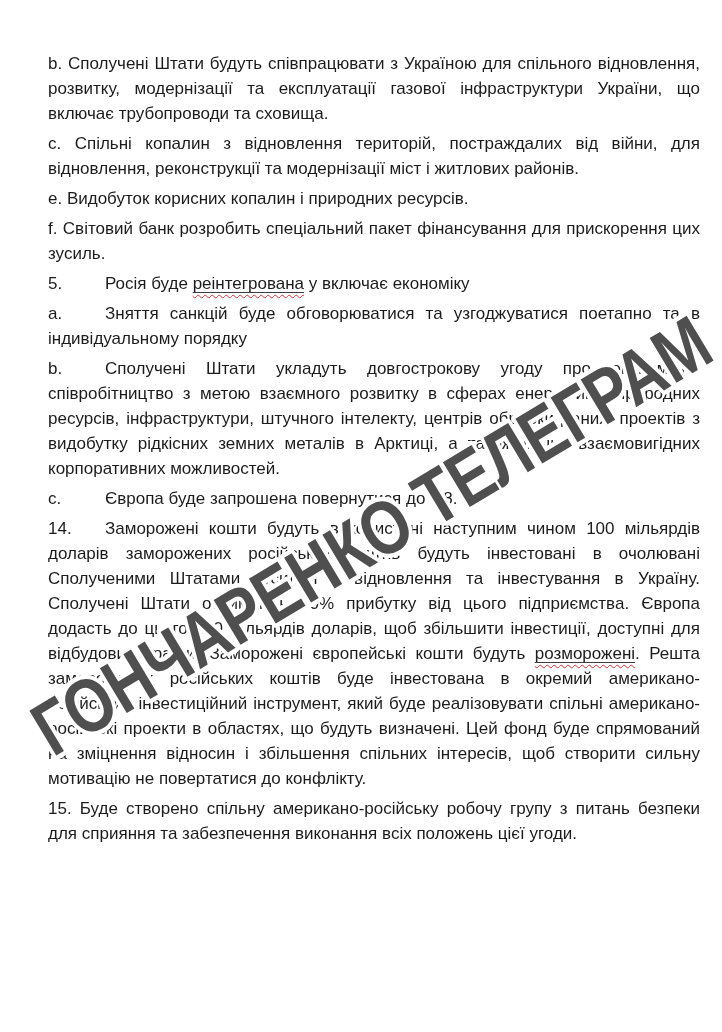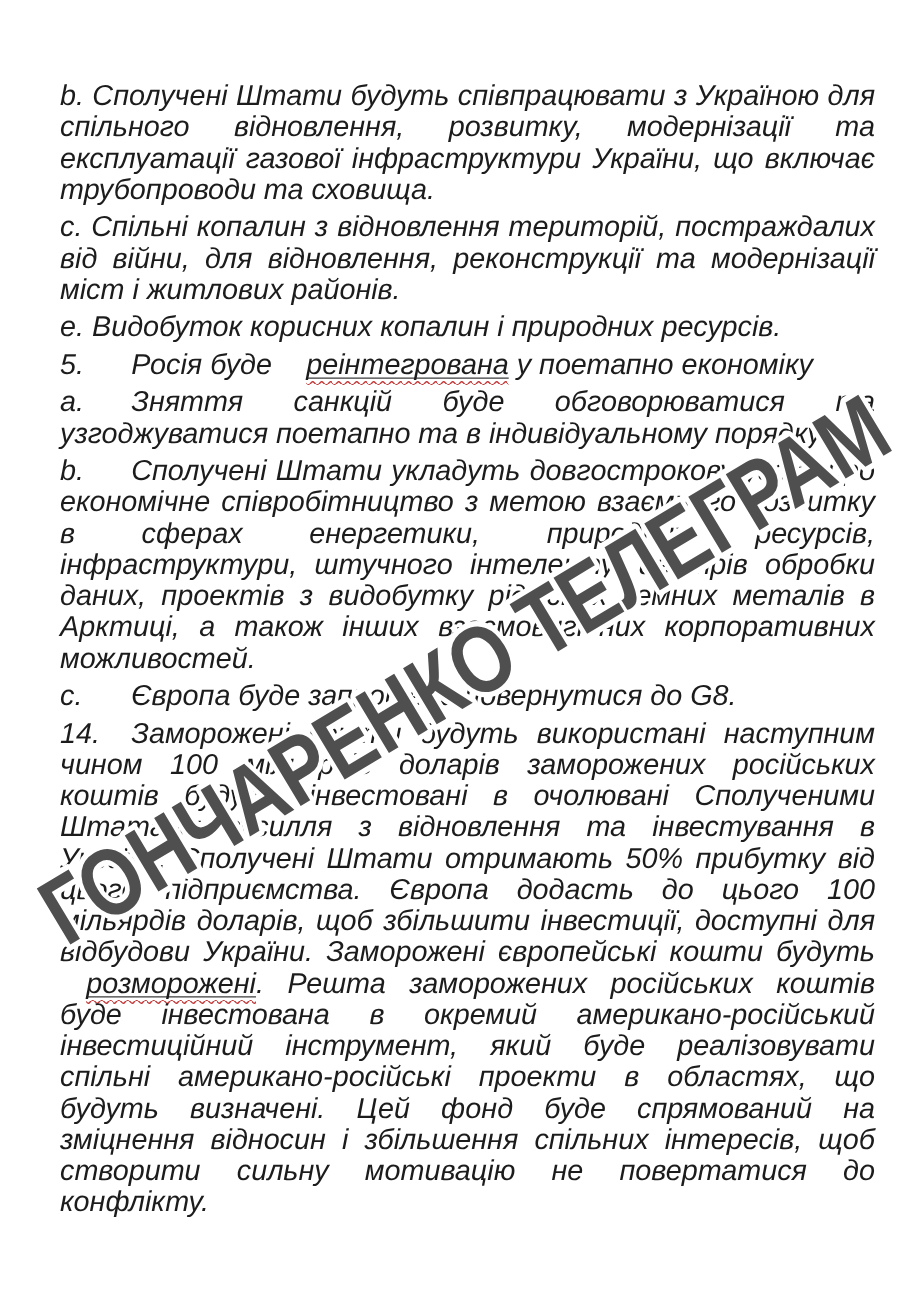--- a/index.html
+++ b/index.html
@@ -10,27 +10,26 @@
   body {
     width: 722px;
     height: 1032px;
     position: relative;
     overflow: hidden;
     font-family: "Liberation Sans", sans-serif;
   }
   .doc-content {
     position: absolute;
     left: 48px;
-    top: 64px;
+    top: 51px;
     width: 652px;
     color: #1c1c1c;
-    font-size: 23px;
+    font-size: 17px;
     line-height: 25px;
     text-align: justify;
-    font-style: italic;
   }
   p.para {
     margin: 0 0 5px 0;
     padding: 0;
   }
   .marker-tab {
     display: inline-block;
     width: 57px;
   }
   .sp-wavy {
@@ -41,21 +40,20 @@
     text-underline-offset: 5px;
     text-decoration-skip-ink: none;
   }
   .sp-ins {
     text-decoration-line: underline;
     text-decoration-style: solid;
     text-decoration-color: #3d3d3d;
     text-decoration-thickness: 1px;
     text-underline-offset: 3px;
     text-decoration-skip-ink: none;
-    margin-left: 21px;
   }
   svg.watermark {
     position: absolute;
     left: 0;
     top: 0;
     width: 722px;
     height: 1032px;
     pointer-events: none;
   }
   svg.watermark text {
@@ -67,22 +65,24 @@
     stroke-linecap: round;
   }
 </style>
 </head>
 <body>
 
 <div class="doc-content" id="doc-content" style="color: rgb(28, 28, 28);">
     <p class="para"><span>b. Сполучені Штати будуть співпрацювати з Україною для спільного відновлення, розвитку, модернізації та експлуатації газової інфраструктури України, що включає трубопроводи та сховища.</span></p>
     <p class="para"><span>c. Спільні копалин з відновлення територій, постраждалих від війни, для відновлення, реконструкції та модернізації міст і житлових районів.</span></p>
     <p class="para"><span>e. Видобуток корисних копалин і природних ресурсів.</span></p>
-    <p class="para"><span class="marker-tab">5.</span><span>Росія буде </span><span class="sp-wavy"><span class="sp-ins">реінтегрована</span></span><span> у поетапно економіку</span></p>
+    <p class="para"><span>f. Світовий банк розробить спеціальний пакет фінансування для прискорення цих зусиль.</span></p>
+    <p class="para"><span class="marker-tab">5.</span><span>Росія буде </span><span class="sp-wavy"><span class="sp-ins">реінтегрована</span></span><span> у включає економіку</span></p>
     <p class="para"><span class="marker-tab">a.</span><span>Зняття санкцій буде обговорюватися та узгоджуватися поетапно та в індивідуальному порядку</span></p>
     <p class="para"><span class="marker-tab">b.</span><span>Сполучені Штати укладуть довгострокову угоду про економічне співробітництво з метою взаємного розвитку в сферах енергетики, природних ресурсів, інфраструктури, штучного інтелекту, центрів обробки даних, проектів з видобутку рідкісних земних металів в Арктиці, а також інших взаємовигідних корпоративних можливостей.</span></p>
     <p class="para"><span class="marker-tab">c.</span><span>Європа буде запрошена повернутися до G8.</span></p>
     <p class="para"><span class="marker-tab">14.</span><span>Заморожені кошти будуть використані наступним чином 100 мільярдів доларів заморожених російських коштів будуть інвестовані в очолювані Сполученими Штатами зусилля з відновлення та інвестування в Україну. Сполучені Штати отримають 50% прибутку від цього підприємства. Європа додасть до цього 100 мільярдів доларів, щоб збільшити інвестиції, доступні для відбудови України. Заморожені європейські кошти будуть </span><span class="sp-wavy"><span class="sp-ins">розморожені</span></span><span>. Решта заморожених російських коштів буде інвестована в окремий американо-російський інвестиційний інструмент, який буде реалізовувати спільні американо-російські проекти в областях, що будуть визначені. Цей фонд буде спрямований на зміцнення відносин і збільшення спільних інтересів, щоб створити сильну мотивацію не повертатися до конфлікту.</span></p>
+    <p class="para"><span>15. Буде створено спільну американо-російську робочу групу з питань безпеки для сприяння та забезпечення виконання всіх положень цієї угоди.</span></p>
   </div>
 
 <svg class="watermark" viewBox="0 0 722 1032" aria-hidden="true">
   <text id="wm-text" x="371" y="562" text-anchor="middle" transform="rotate(-31 371 535)" textLength="775" lengthAdjust="spacingAndGlyphs" stroke-width="9" fill="#4f4f4f" stroke="#ffffff">ГОНЧАРЕНКО ТЕЛЕГРАМ</text>
 </svg>
 
 </body></html>

